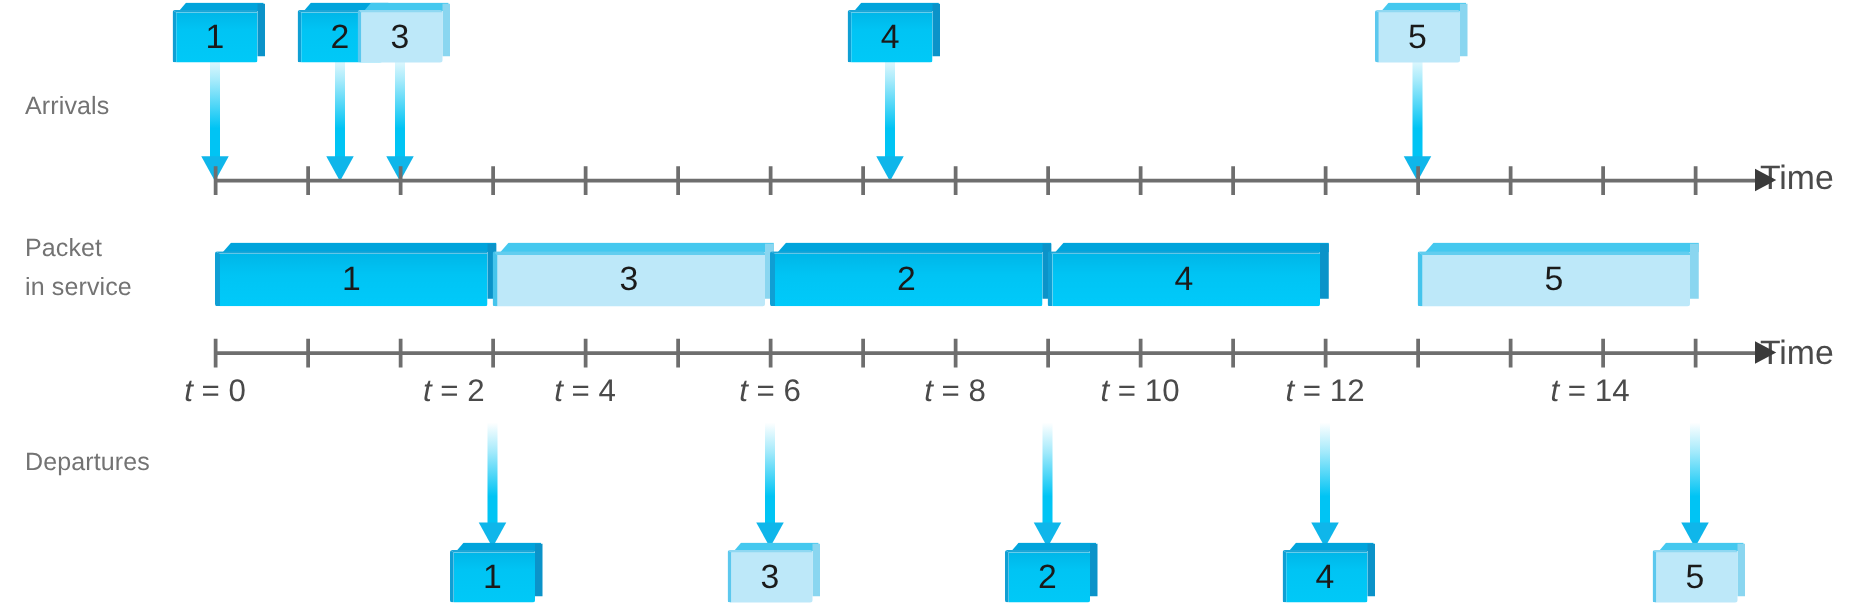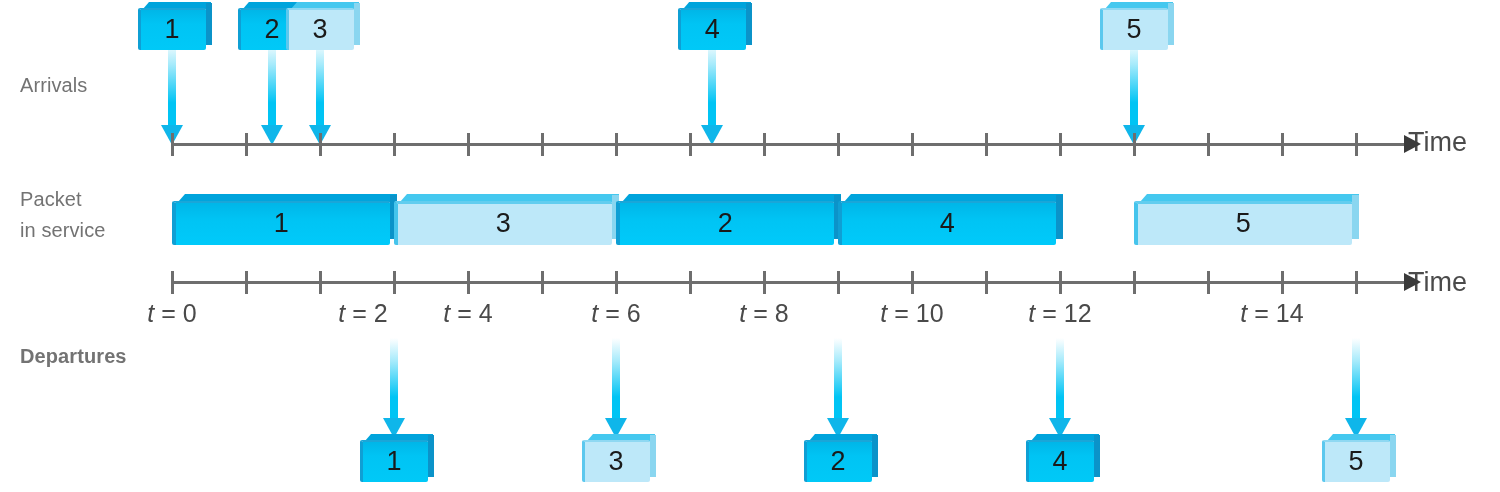--- a/index.html
+++ b/index.html
@@ -4,21 +4,21 @@
 <style>
   html,body{margin:0;padding:0;background:#ffffff;}
   body{width:1500px;height:492px;position:relative;overflow:hidden;
        font-family:"Liberation Sans","DejaVu Sans",sans-serif;}
   #stage{position:absolute;left:0;top:0;width:1500px;height:492px;}
 
   .row-label{position:absolute;color:#737373;font-size:20px;line-height:31px;
              white-space:pre-line;font-weight:400;letter-spacing:.1px;}
   #label-arrivals{left:20px;top:70px;}
   #label-service{left:20px;top:184px;}
-  #label-departures{left:20px;top:341px;font-weight:bold;}
+  #label-departures{left:20px;top:355px;}
 
   .time-word{position:absolute;color:#4a4a4a;font-size:27px;}
   #time-top{left:1408px;top:127px;}
   #time-bottom{left:1408px;top:267px;}
 
   
   .axis{position:absolute;height:3px;background:#6e6e6e;}
   .tick{position:absolute;width:3px;background:#6e6e6e;}
   .axis-arrow{position:absolute;width:0;height:0;
     border-top:9px solid transparent;border-bottom:9px solid transparent;

